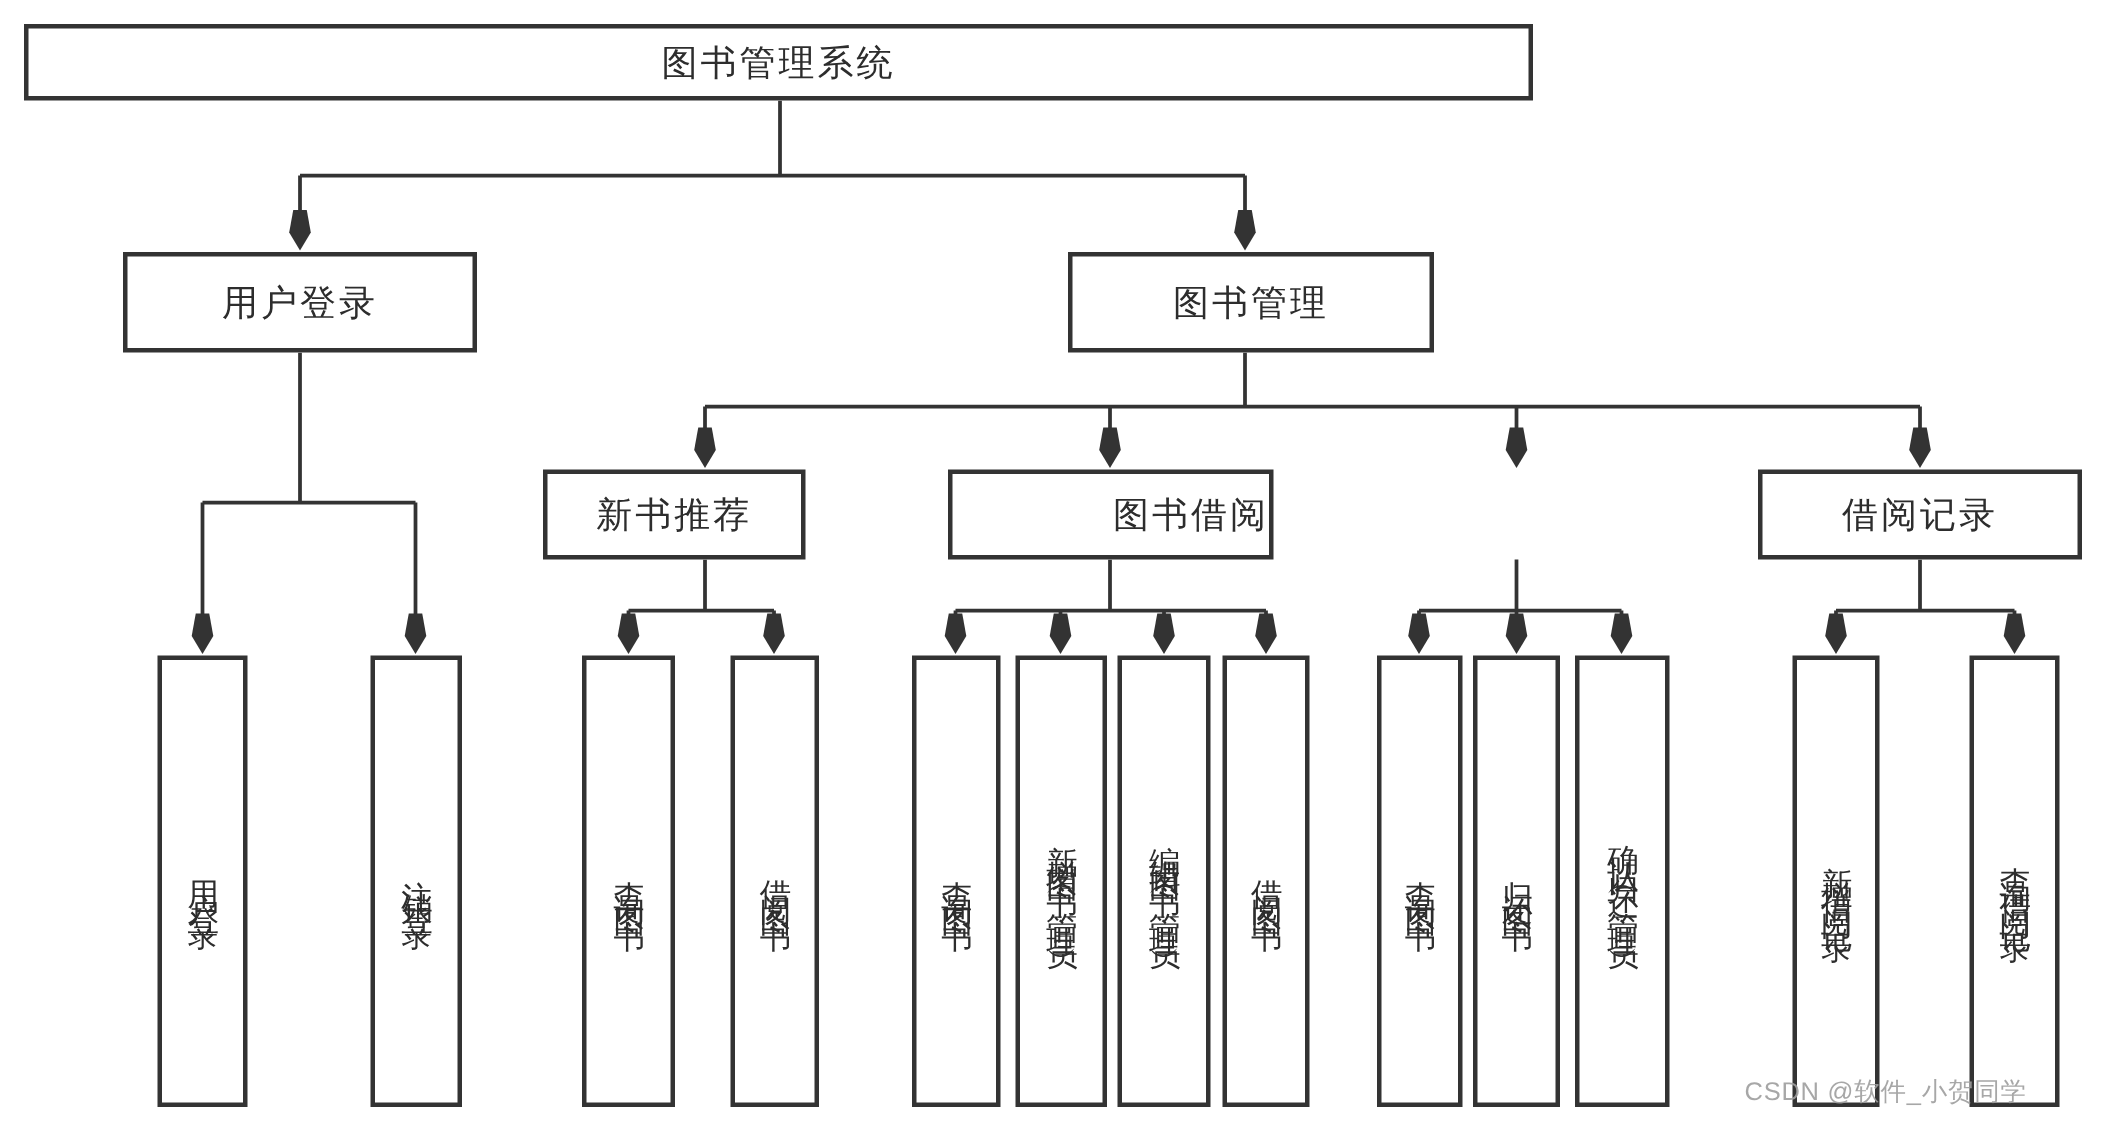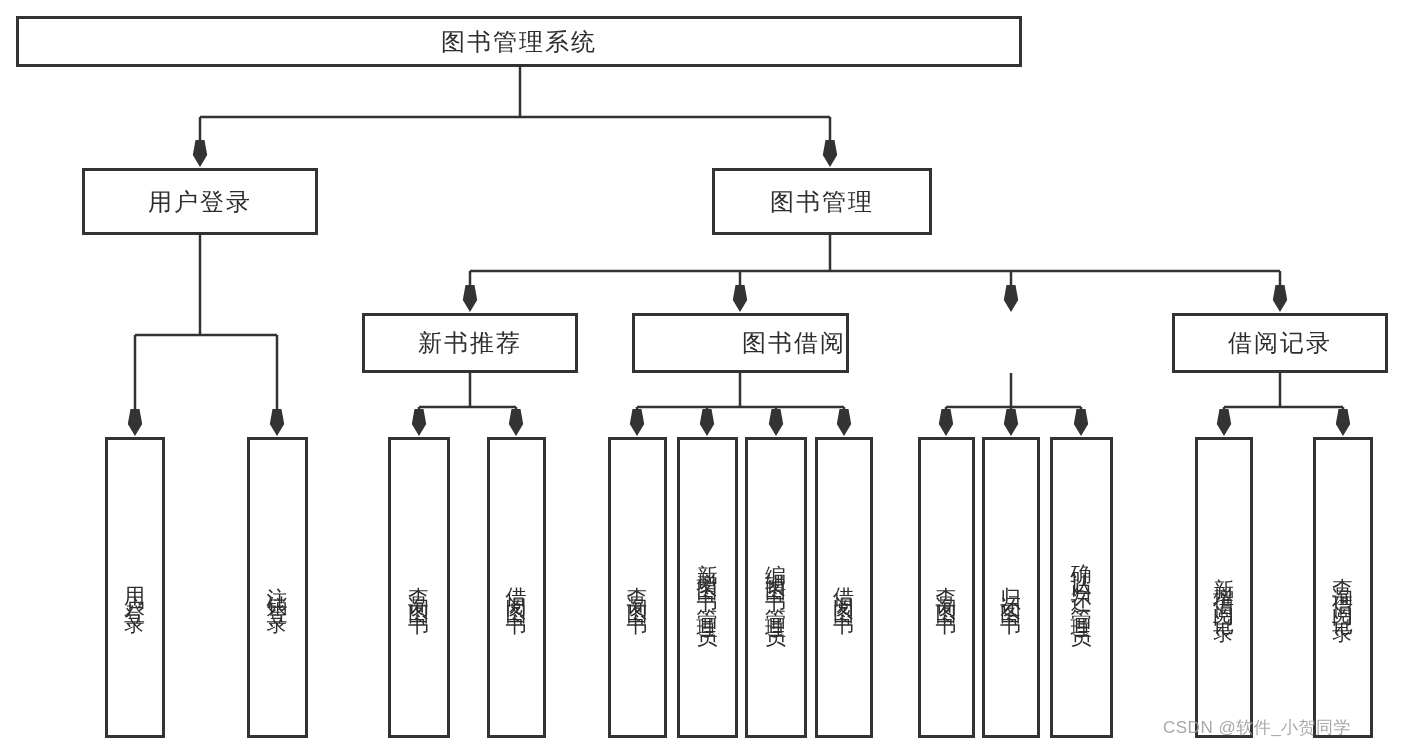--- a/index.html
+++ b/index.html
@@ -32,22 +32,22 @@
   .vnode{font-size:21px;}
   .vnode .vtext{
     writing-mode:vertical-rl;
     text-orientation:mixed;
     letter-spacing:9px;
     line-height:1;
   }
   
   .n-root        {left:16px;  top:16px;  width:1006px; height:51px;}
   .n-user-login  {left:82px;  top:168px; width:236px;  height:67px;}
-  .n-book-mgmt   {left:712px; top:168px; width:220px;  height:67px;}
-  .n-new-book    {left:362px; top:313px; width:216px;  height:60px;}
+  .n-book-mgmt   {left:712px; top:168px; width:244px;  height:67px;}
+  .n-new-book    {left:362px; top:313px; width:175px;  height:60px;}
   .n-book-borrow {left:632px; top:313px; width:217px;  height:60px;justify-content:flex-end;}
   .n-cur-borrow  {left:902px; top:313px; width:218px;  height:60px;}
   .n-borrow-rec  {left:1172px;top:313px; width:216px;  height:60px;}
   .leaf{top:437px;height:301px;}
   .n-leaf-login   {left:105px;  width:60px;}
   .n-leaf-logout  {left:247px;  width:61px;}
   .n-leaf-query1  {left:388px;  width:62px;}
   .n-leaf-borrow1 {left:487px;  width:59px;}
   .n-leaf-query2  {left:608px;  width:59px;}
   .n-leaf-add     {left:677px;  width:61px;}

